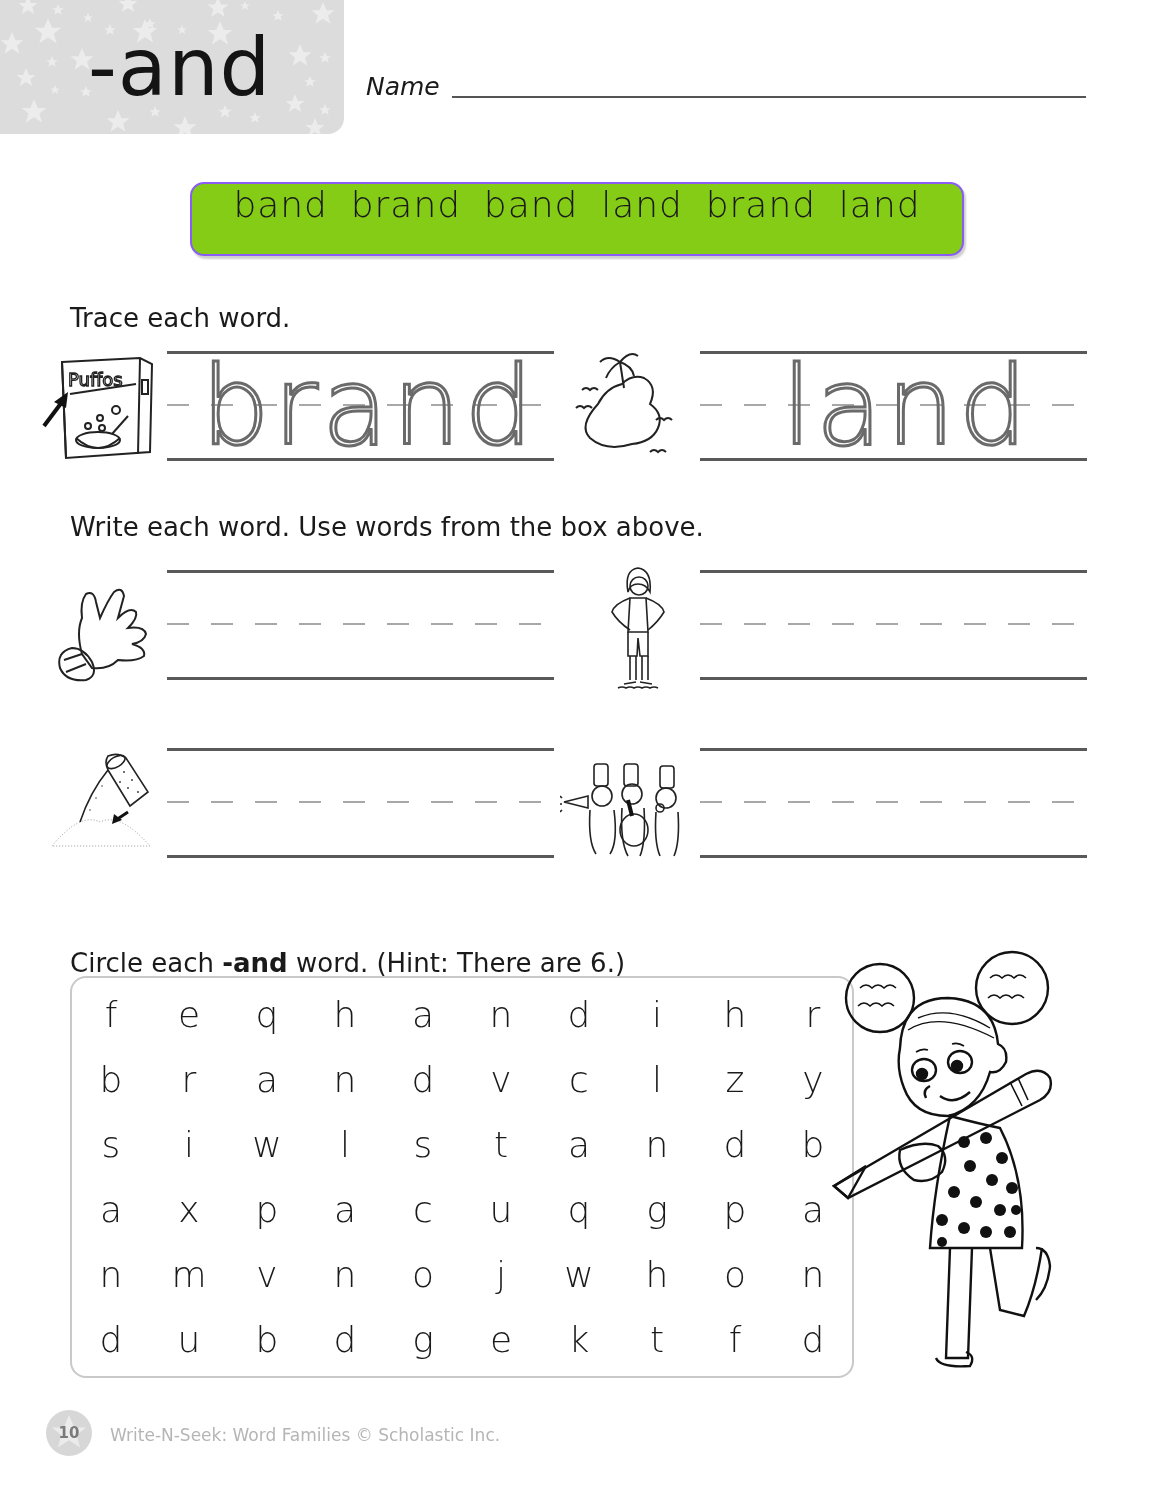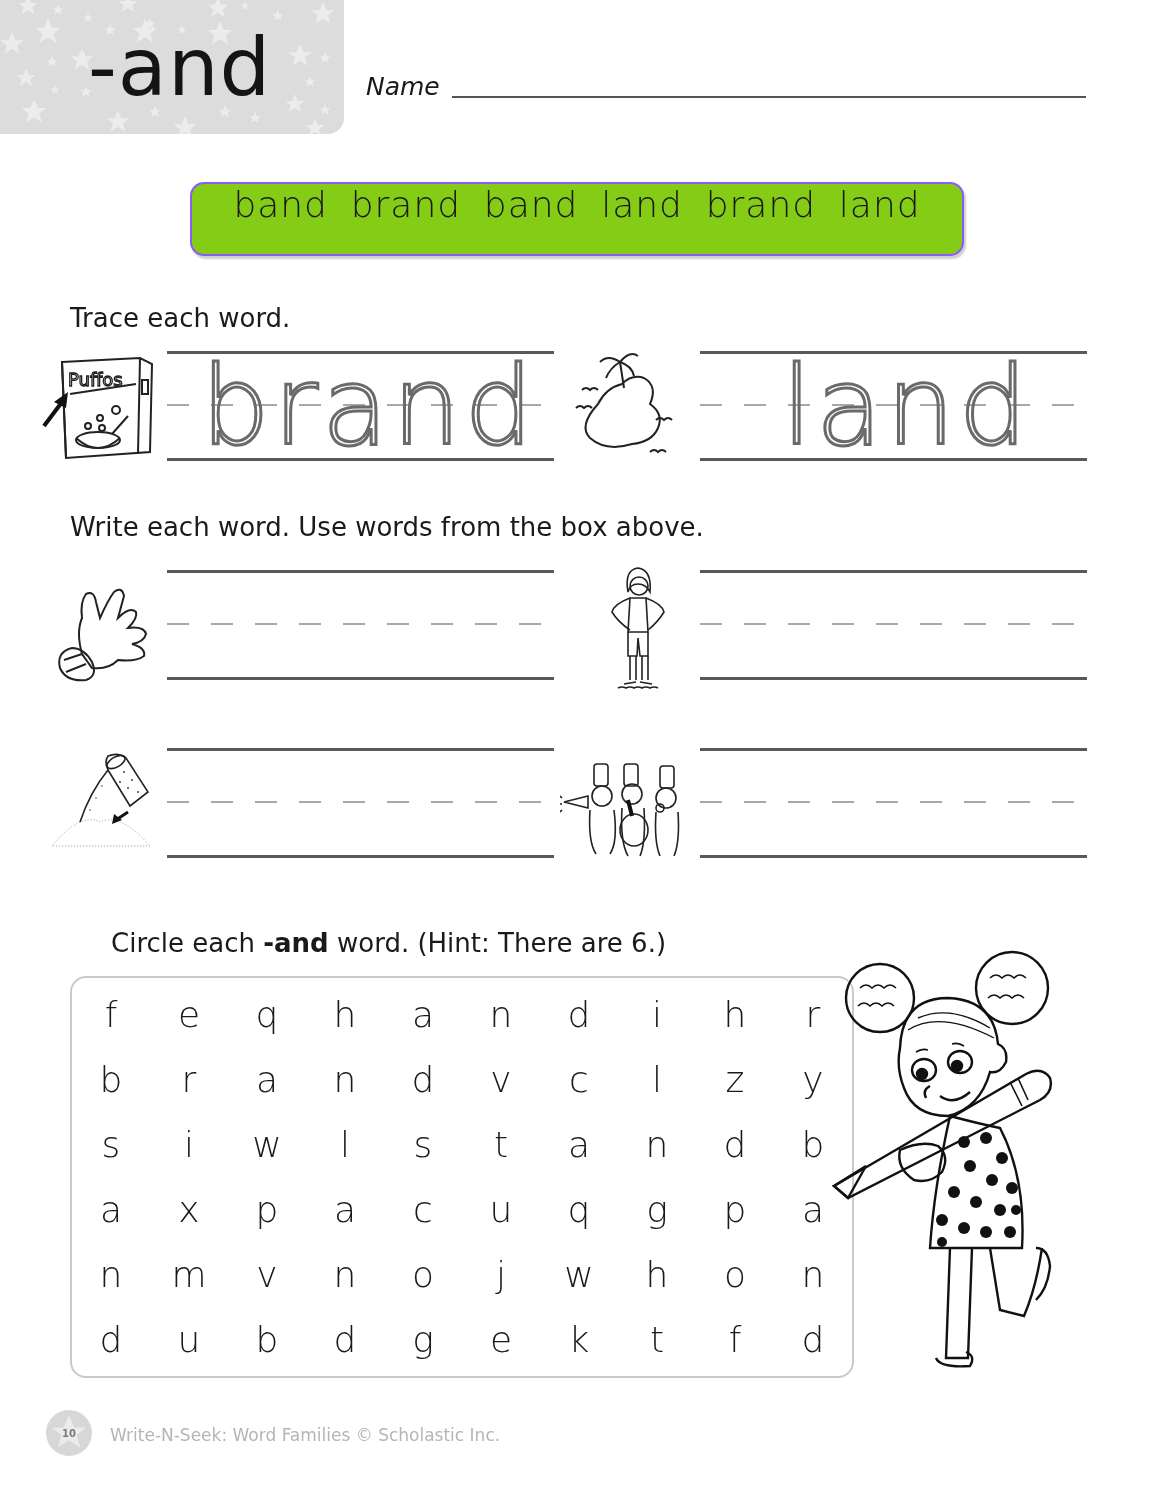--- a/index.html
+++ b/index.html
@@ -77,21 +77,21 @@
     .grid span {
       text-align: center; font-size: 36px; line-height: 65px; color: #1a1a1a;
       font-family: "DejaVu Sans", sans-serif; font-weight: 300;
     }
 
     
     .page-badge {
       position: absolute; left: 46px; top: 1410px; width: 46px; height: 46px;
       border-radius: 50%; background: #d7d7d7; display: flex; align-items: center; justify-content: center;
     }
-    .page-badge span { font-size: 10px; font-weight: bold; color: #7a7a7a; position: relative; z-index: 2; }
+    .page-badge span { font-size: 15px; font-weight: bold; color: #7a7a7a; position: relative; z-index: 2; }
     .page-badge svg { position: absolute; left: 3px; top: 3px; }
     .footer-text {
       position: absolute; left: 110px; top: 1425px; font-size: 17px; color: #b5b5b5;
     }
   </style>
 </head>
 <body>
 
 <div class="family-tab">
   <svg class="stars" width="344" height="134" viewBox="0 0 344 134">
@@ -274,21 +274,21 @@
   </g>
   <path d="M68 38 L72 54" stroke="#111" stroke-width="4"></path>
 </svg>
 
 <div class="hw" style="left:700px;top:748px;">
   <div class="top"></div>
   <div class="mid"></div>
   <div class="bot"></div>
 </div>
 
-<div class="heading" style="top:928px;margin-left:41px;"><span>Circle each </span><b>-and</b><span> word. (Hint: There are 6.)</span></div>
+<div class="heading" style="top:948px;"><span>Circle each </span><b>-and</b><span> word. (Hint: There are 6.)</span></div>
 
 <div class="grid-box">
   <div class="grid" id="grid">
     <span>f</span>
     <span>e</span>
     <span>q</span>
     <span>h</span>
     <span>a</span>
     <span>n</span>
     <span>d</span>

